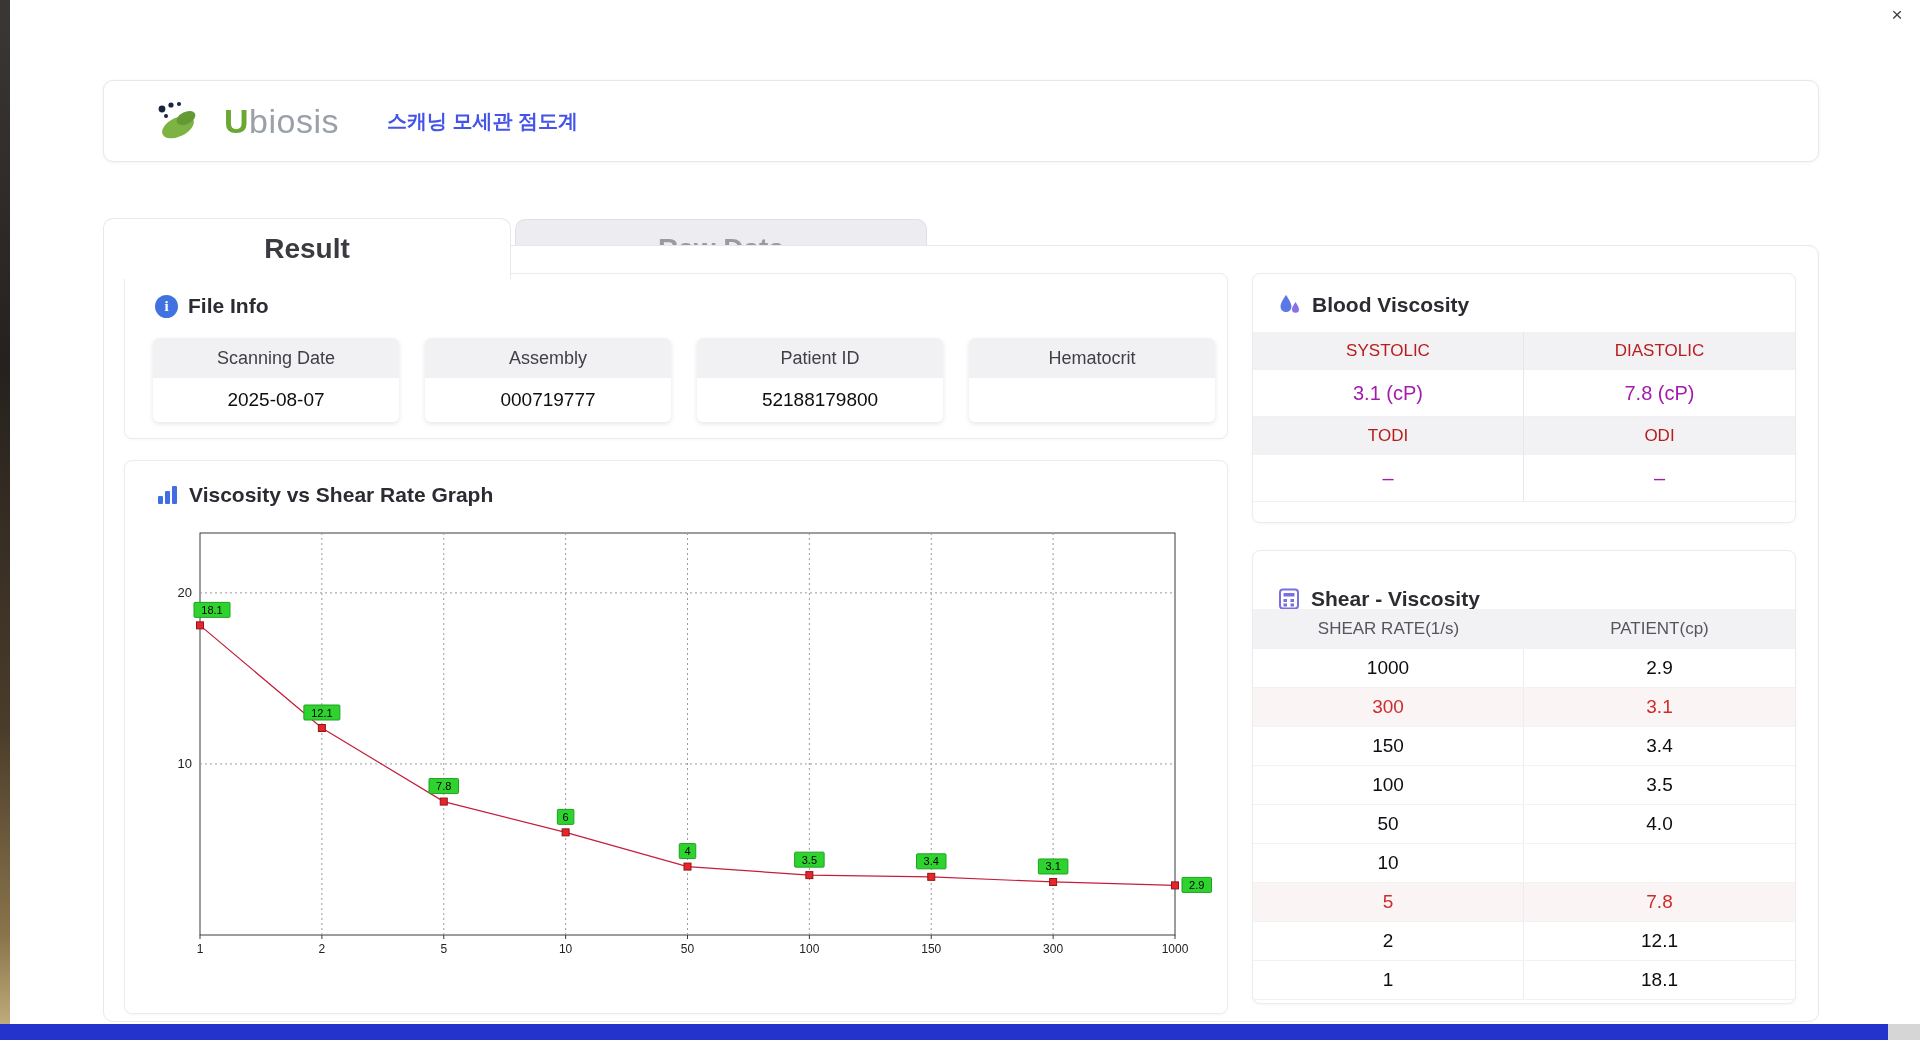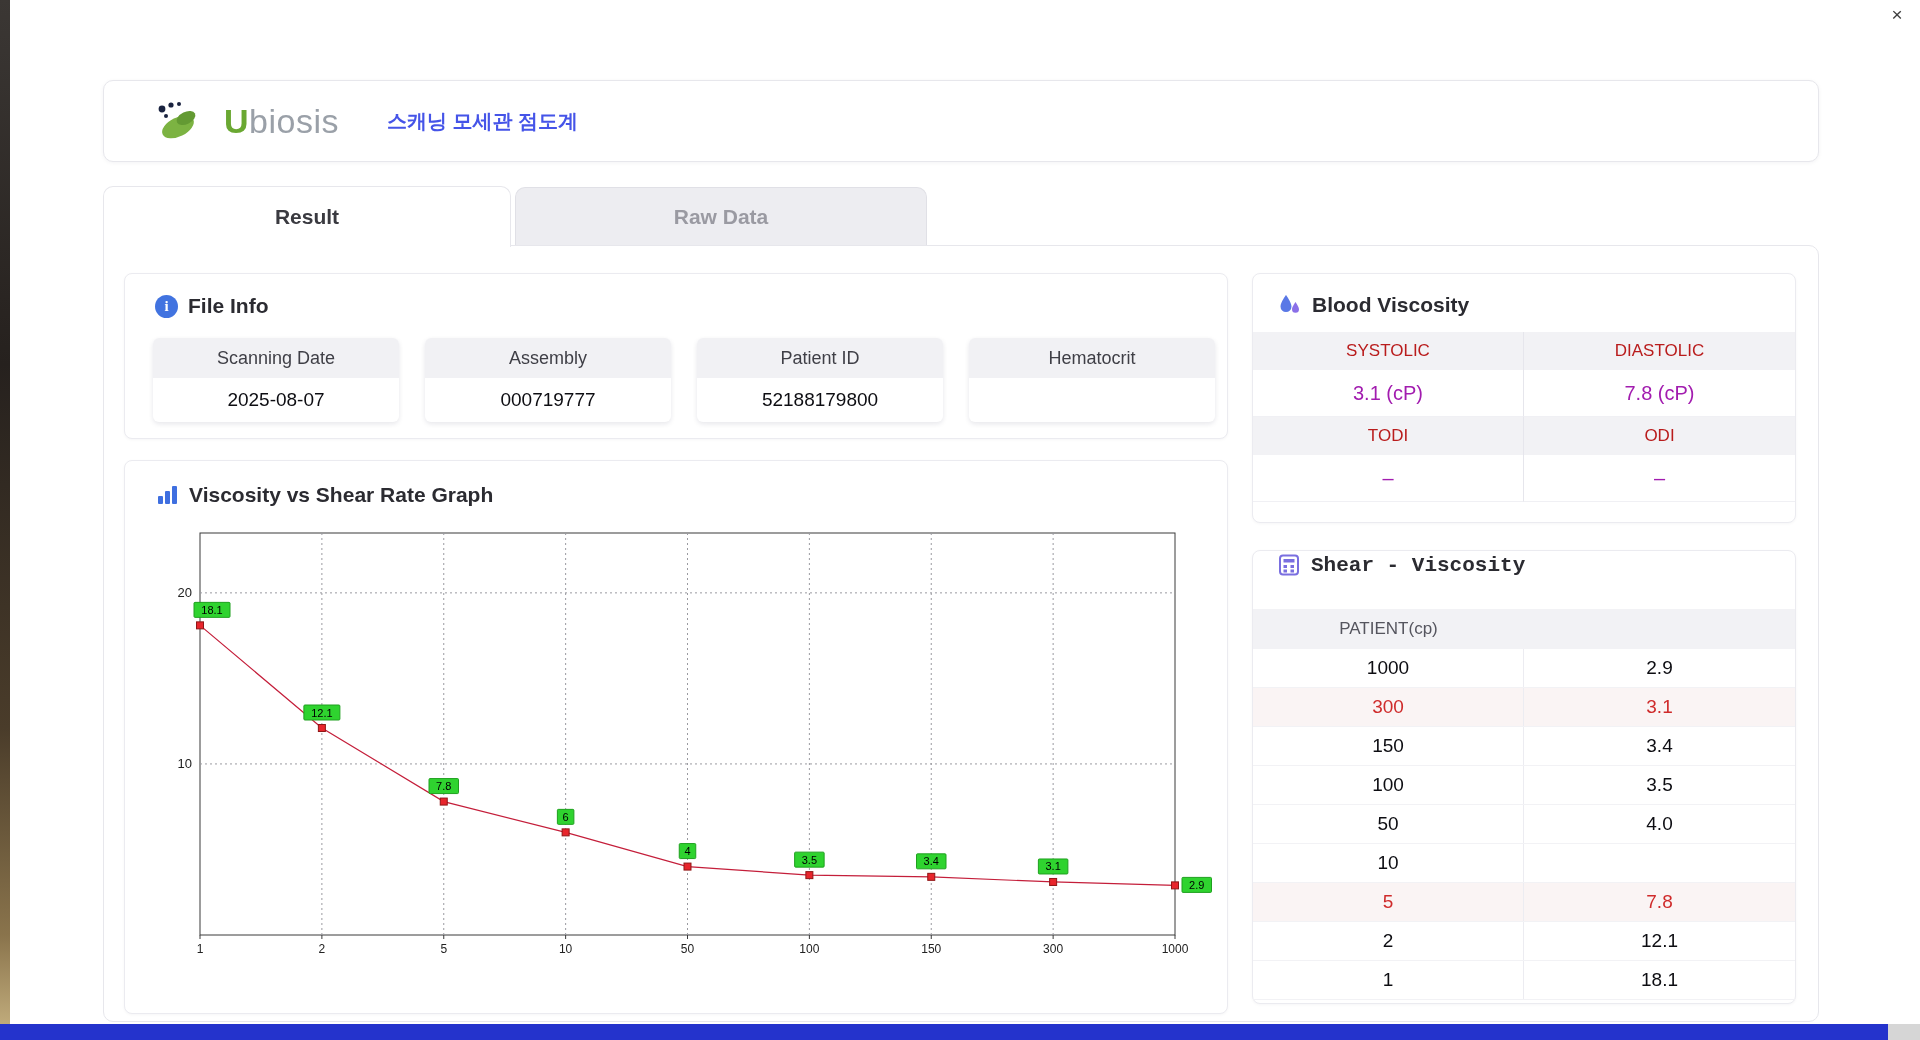--- a/index.html
+++ b/index.html
@@ -19,21 +19,21 @@
 
   
   .header-card{position:absolute;left:103px;top:80px;width:1714px;height:80px;display:flex;align-items:center;}
   .logo{display:flex;align-items:center;margin-left:48px;}
   .logo-text{font-size:34px;letter-spacing:.5px;margin-left:20px;}
   .logo-u{color:#6aa832;font-weight:700;}
   .logo-rest{color:#9aa0a8;font-weight:400;}
   .app-title{margin-left:48px;font-size:20px;font-weight:700;color:#4554e8;}
 
   
-  .tab{position:absolute;display:flex;align-items:center;justify-content:center;font-size:21px;font-weight:700;cursor:pointer;}
+  .tab{position:absolute;display:flex;align-items:center;justify-content:center;font-size:28px;font-weight:700;cursor:pointer;margin-top:32px;}
   .tab-result{left:103px;top:186px;width:406px;height:60px;background:#fff;border:1px solid #e7e7ec;border-bottom:none;
     border-radius:10px 10px 0 0;color:#3a3a40;z-index:3;}
   .tab-raw{left:515px;top:187px;width:410px;height:58px;background:#ededf1;border:1px solid #e0e0e6;border-bottom:none;
     border-radius:10px 10px 0 0;color:#9a9aa2;z-index:1;}
 
   
   .container{position:absolute;left:103px;top:245px;width:1714px;height:775px;background:#fff;
     border:1px solid #e7e7ec;border-radius:0 10px 10px 10px;z-index:2;}
 
   .section-head{display:flex;align-items:center;gap:10px;}
@@ -60,21 +60,21 @@
     box-shadow:0 1px 3px rgba(20,20,60,.04);background:#fff;}
   .bv-card .section-head{margin:18px 0 2px 24px;}
   .bv-grid{position:absolute;left:0;top:58px;width:100%;display:grid;grid-template-columns:1fr 1fr;}
   .bv-cell{display:flex;align-items:center;justify-content:center;}
   .bv-head{height:38px;background:#f2f2f5;color:#b91c1c;font-size:17px;font-weight:500;}
   .bv-val{height:46px;font-size:20px;color:#a21caf;border-bottom:1px solid #f0f0f4;}
   .bv-left{border-right:1px solid #e6e6ec;}
 
   .shear-card{position:absolute;left:1148px;top:304px;width:542px;height:452px;border:1px solid #ebebf0;border-radius:8px;
     box-shadow:0 1px 3px rgba(20,20,60,.04);background:#fff;}
-  .shear-card .section-head{margin:2px 0 0 24px;font-family:Liberation Mono, monospace;}
+  .shear-card .section-head{margin:36px 0 0 24px;}
   .shear-table{position:absolute;left:0;top:58px;width:100%;}
   .shear-hrow{display:grid;grid-template-columns:1fr 1fr;height:40px;background:#f2f2f5;}
   .shear-hcell{display:flex;align-items:center;justify-content:center;font-size:17px;color:#55555e;font-weight:500;}
   .shear-row{display:grid;grid-template-columns:1fr 1fr;height:38px;border-bottom:1px solid #f2f2f5;}
   .shear-cell{display:flex;align-items:center;justify-content:center;font-size:19px;color:#0d0d12;}
   .shear-cell.left{border-right:1px solid #ececf1;}
   .shear-row.hl{background:#faf4f4;}
   .shear-row.hl .shear-cell{color:#cf2b2b;}
 
   
@@ -236,20 +236,21 @@
         <rect x="6.5" y="6" width="11" height="3.5" fill="#7a6fe0"></rect>
         <rect x="6.5" y="12" width="3.5" height="3" fill="#7a6fe0"></rect>
         <rect x="13.5" y="12" width="3.5" height="3" fill="#7a6fe0"></rect>
         <rect x="6.5" y="16.5" width="3.5" height="3" fill="#7a6fe0"></rect>
         <rect x="13.5" y="16.5" width="3.5" height="3" fill="#7a6fe0"></rect>
       </svg>
       <span class="section-title">Shear - Viscosity</span>
     </div>
     <div class="shear-table">
       <div class="shear-hrow" id="shear-head">
+          <div class="shear-hcell">SHEAR RATE(1/s)</div>
           <div class="shear-hcell">PATIENT(cp)</div>
         </div>
       <div id="shear-body">
           <div class="shear-row">
             <div class="shear-cell left">1000</div>
             <div class="shear-cell">2.9</div>
           </div>
           <div class="shear-row hl">
             <div class="shear-cell left">300</div>
             <div class="shear-cell">3.1</div>

